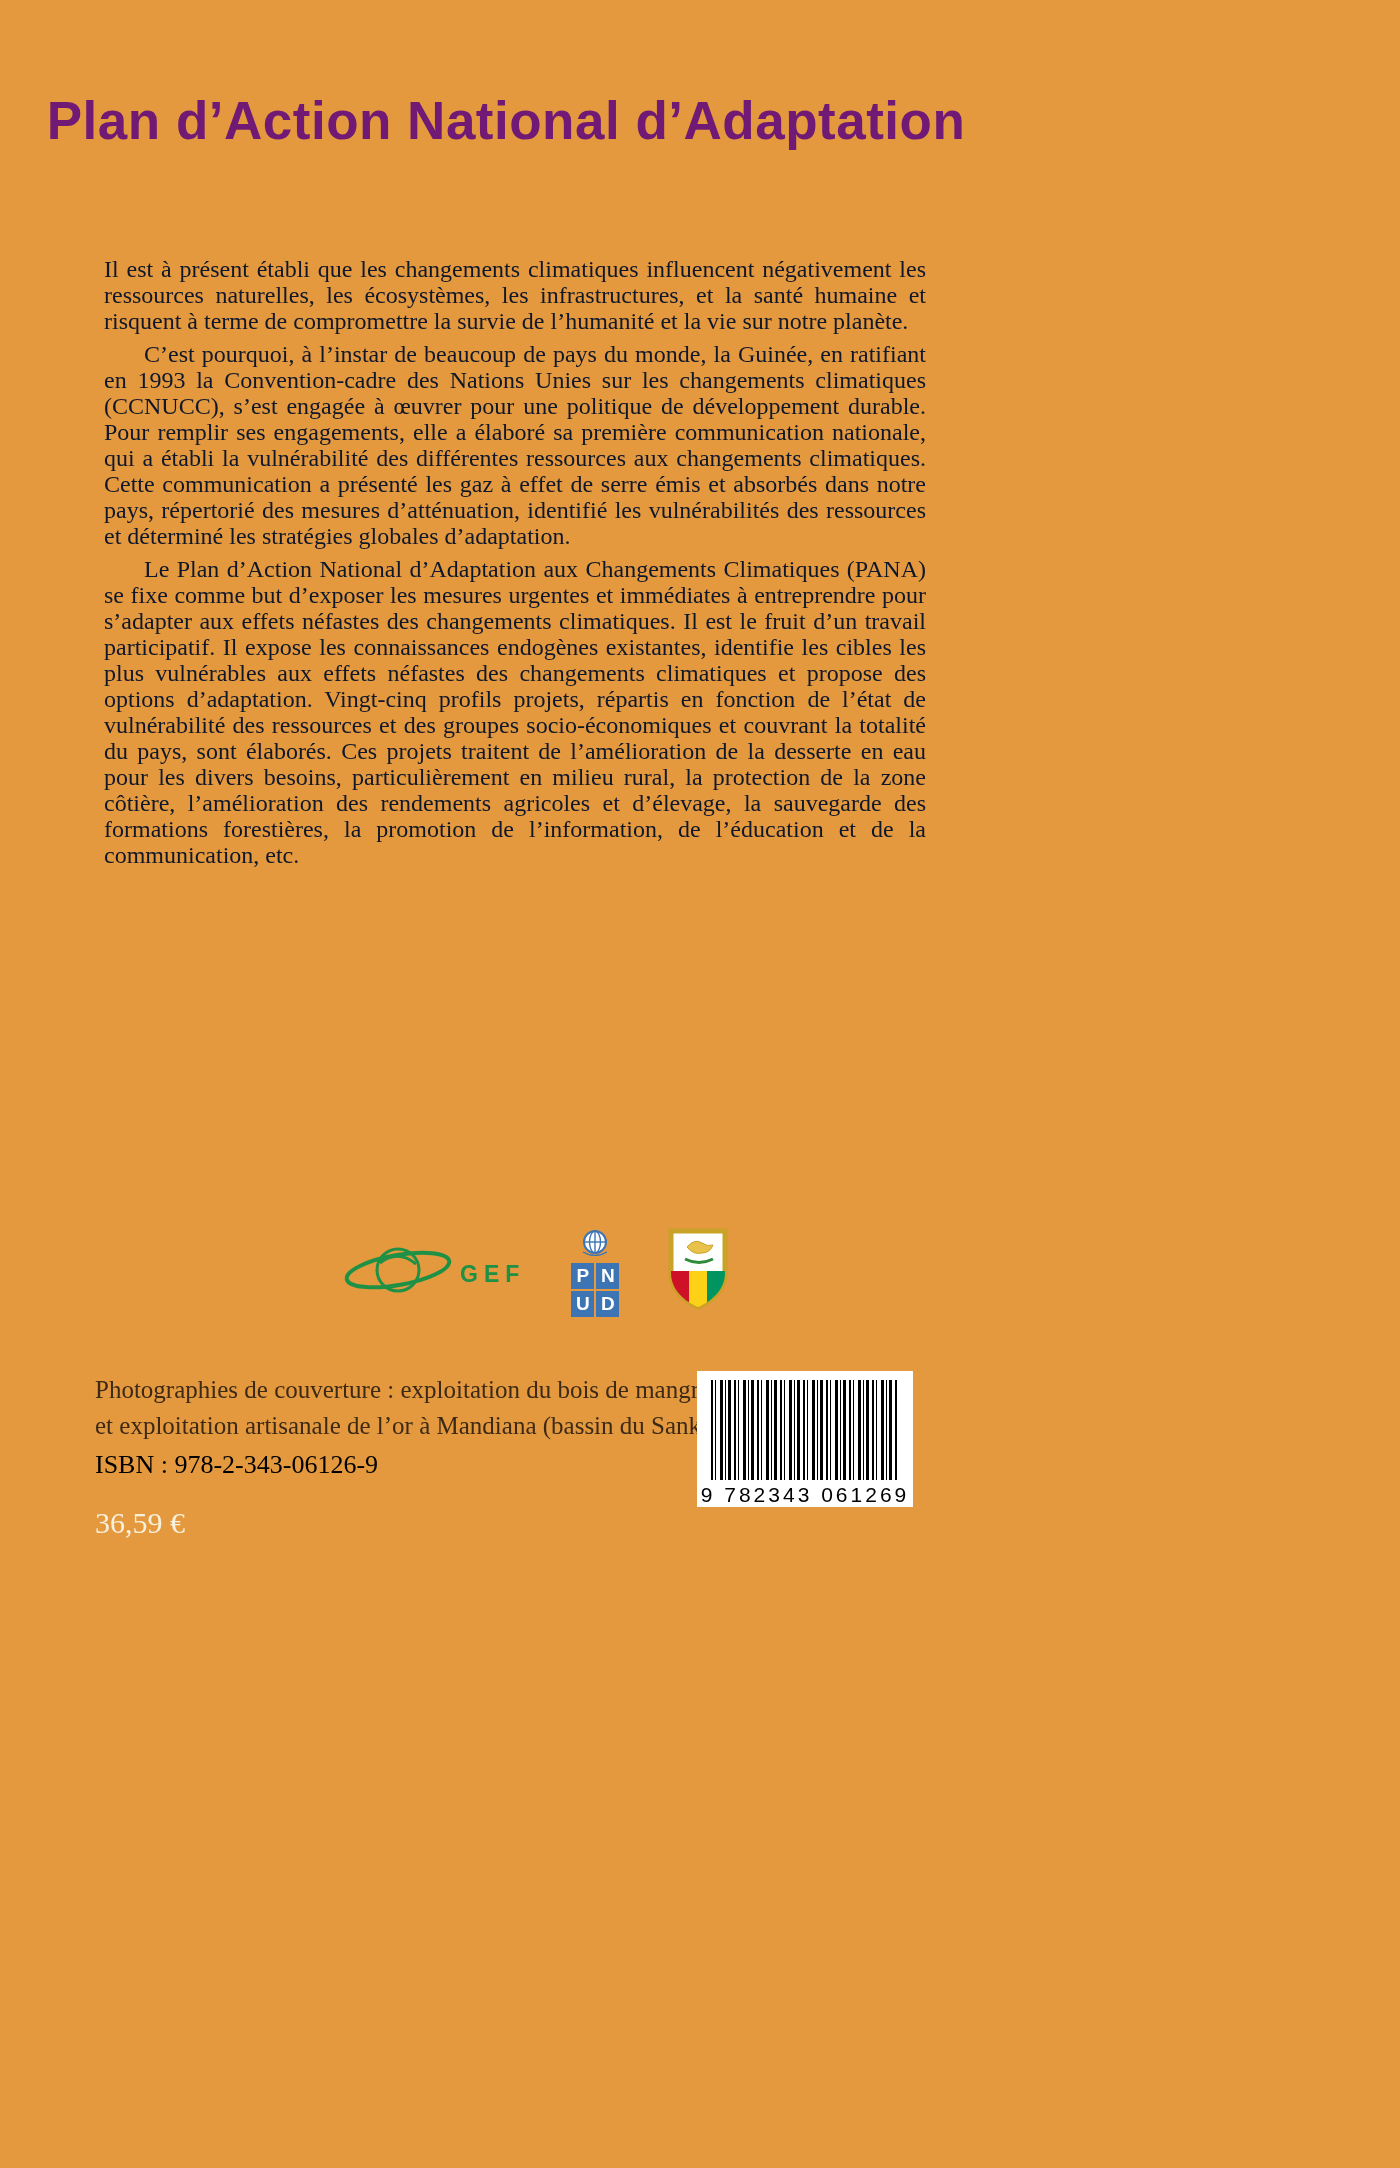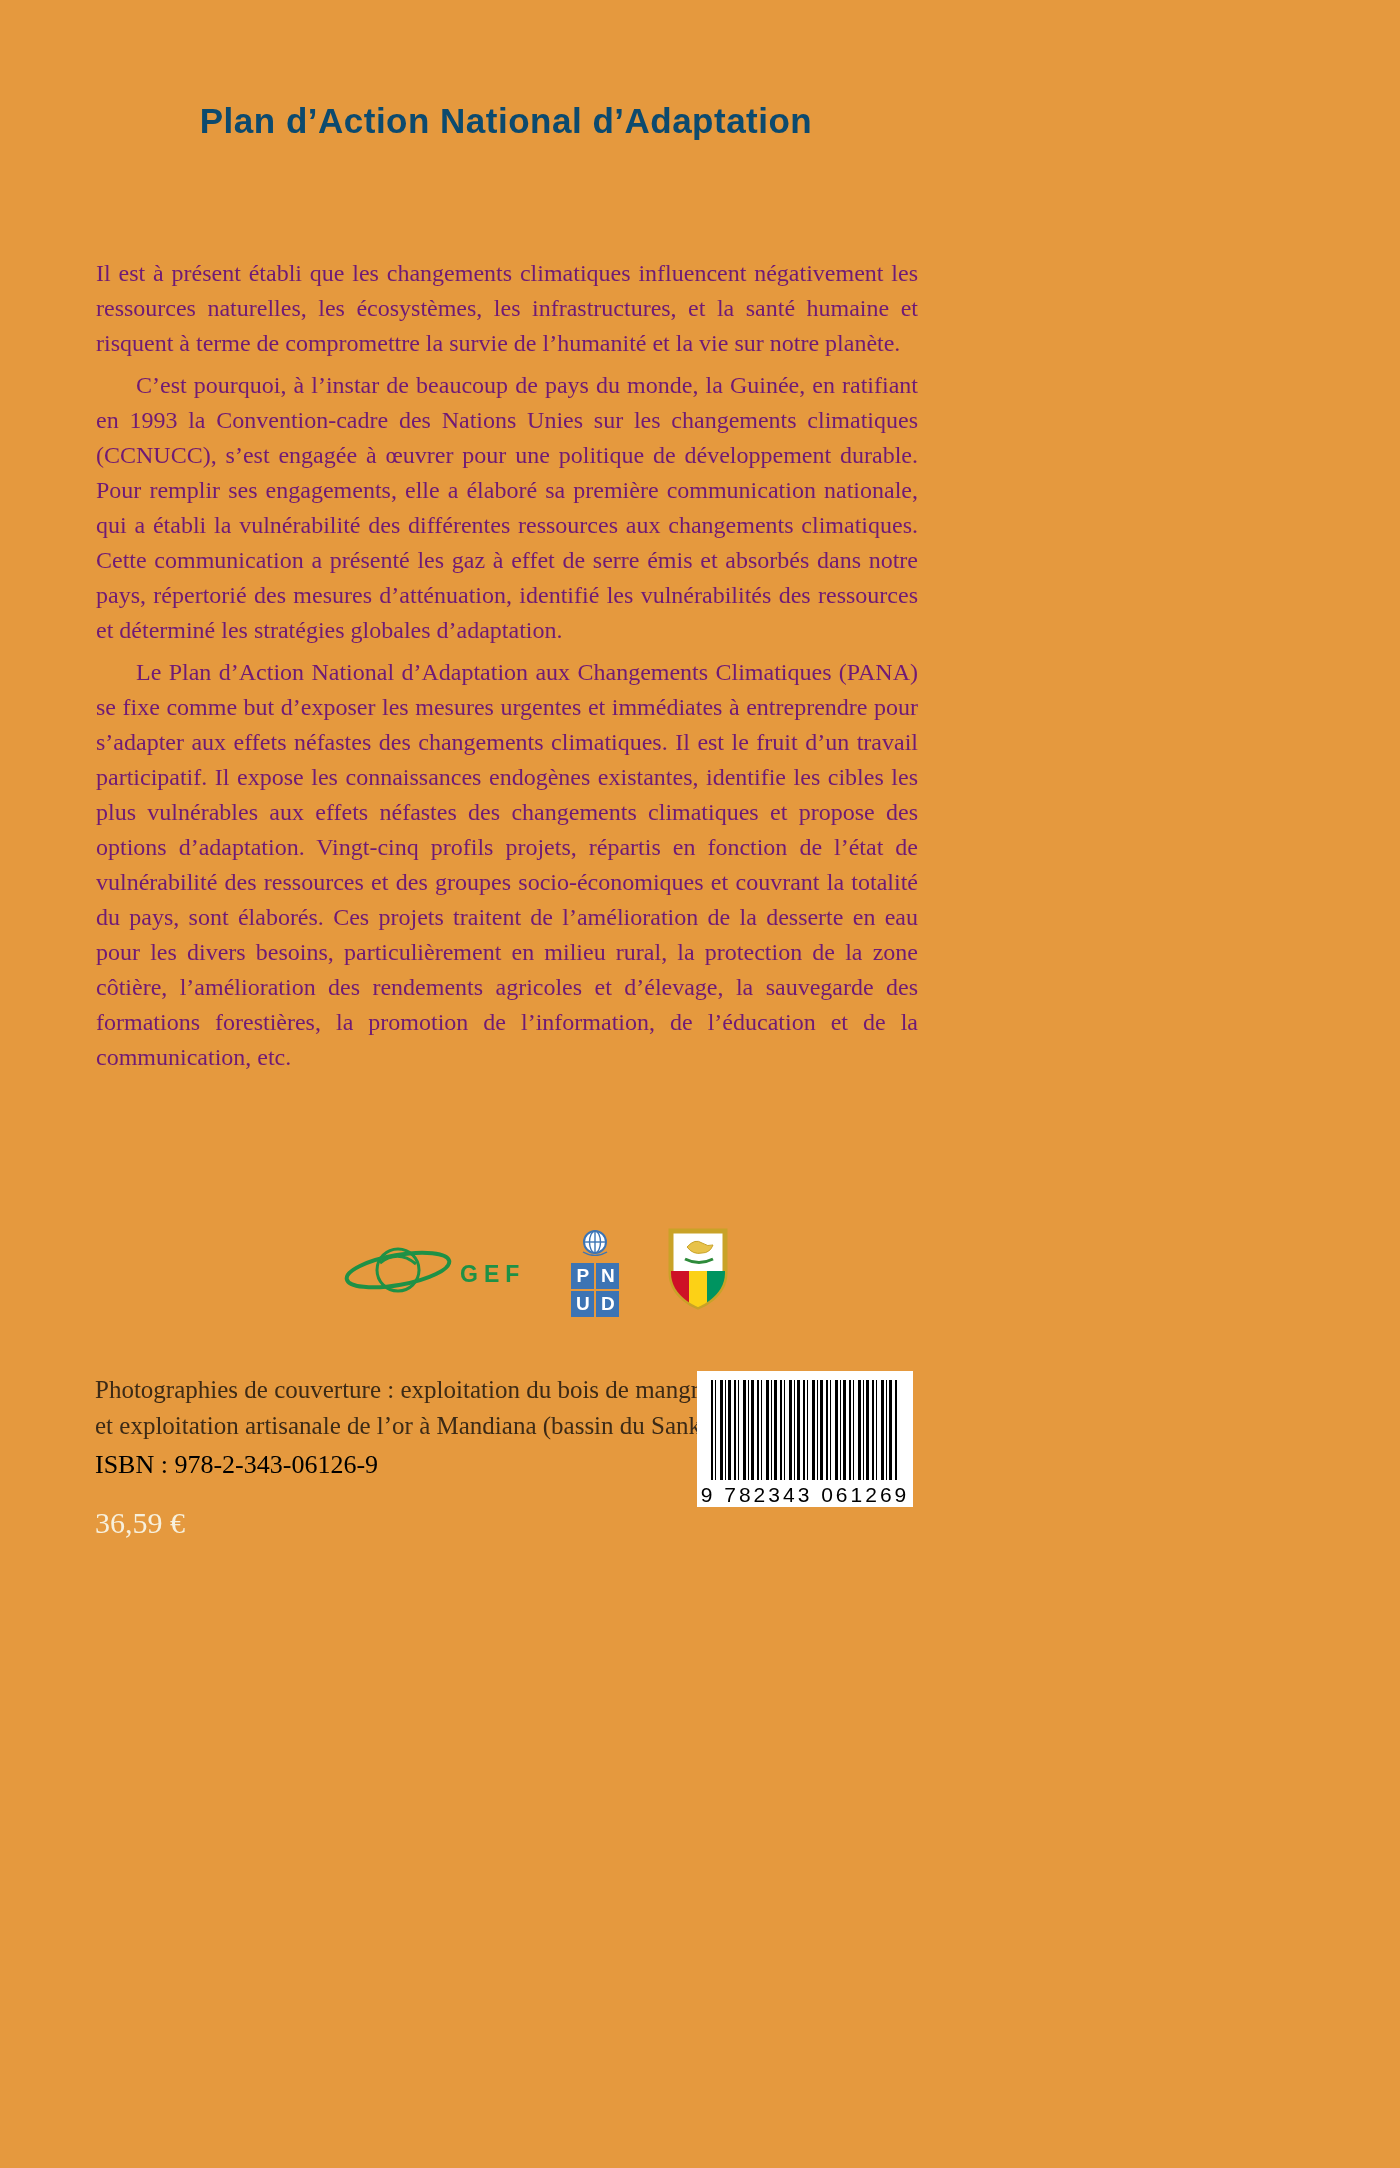--- a/index.html
+++ b/index.html
@@ -12,33 +12,33 @@
     overflow: hidden;
   }
   .title-block {
     position: absolute;
     top: 94px;
     left: 0;
     width: 1012px;
     text-align: center;
     font-family: "Liberation Sans", sans-serif;
     font-weight: 600;
-    font-size: 35px;
+    font-size: 53px;
     line-height: 54px;
-    color: #0c4a6e;
+    color: #701a75;
     letter-spacing: 0.5px;
   }
   .body-text {
     position: absolute;
     top: 256px;
-    left: 96px;
+    left: 104px;
     width: 822px;
-    color: #701a75;
+    color: #0f172a;
     font-size: 24px;
-    line-height: 35px;
+    line-height: 26px;
     text-align: justify;
   }
   .body-text p { margin: 0 0 7px 0; }
   .body-text p.indent { text-indent: 40px; }
   .logo-row {
     position: absolute;
     left: 342px;
     top: 1222px;
     display: flex;
     align-items: center;

